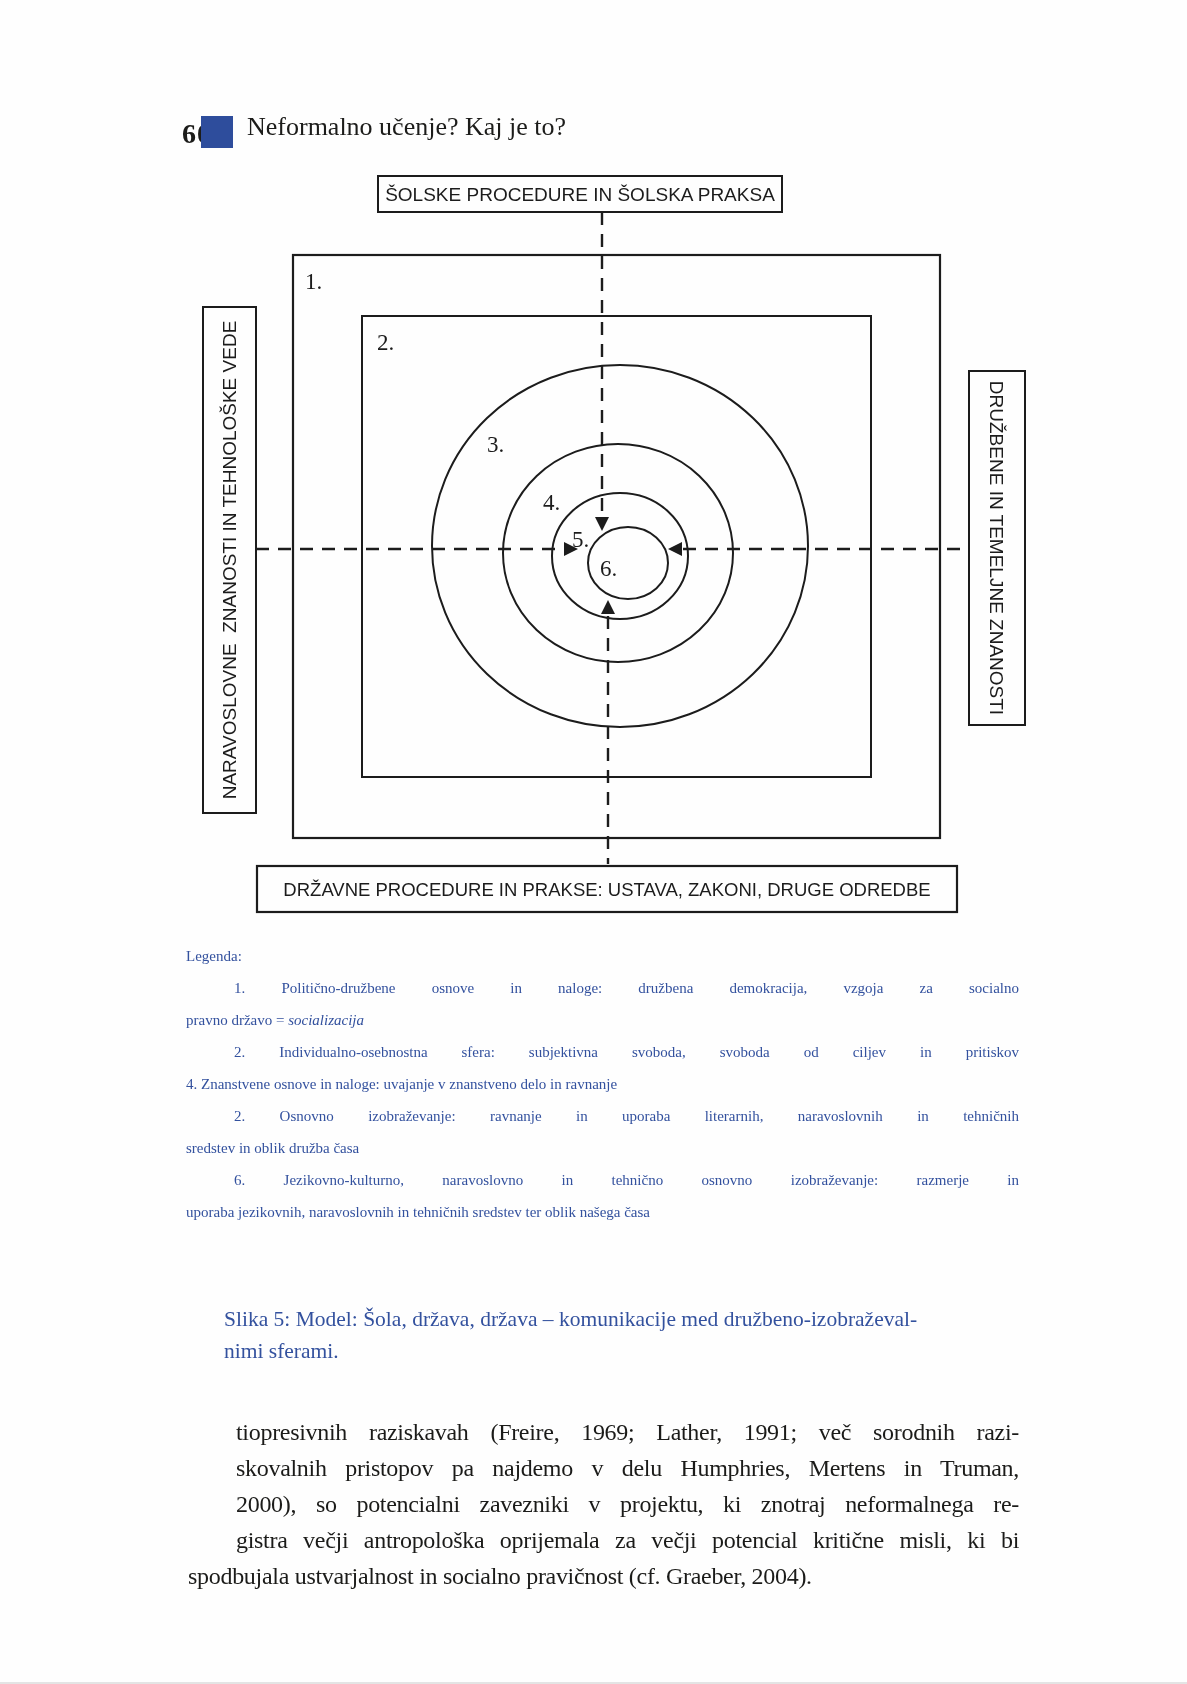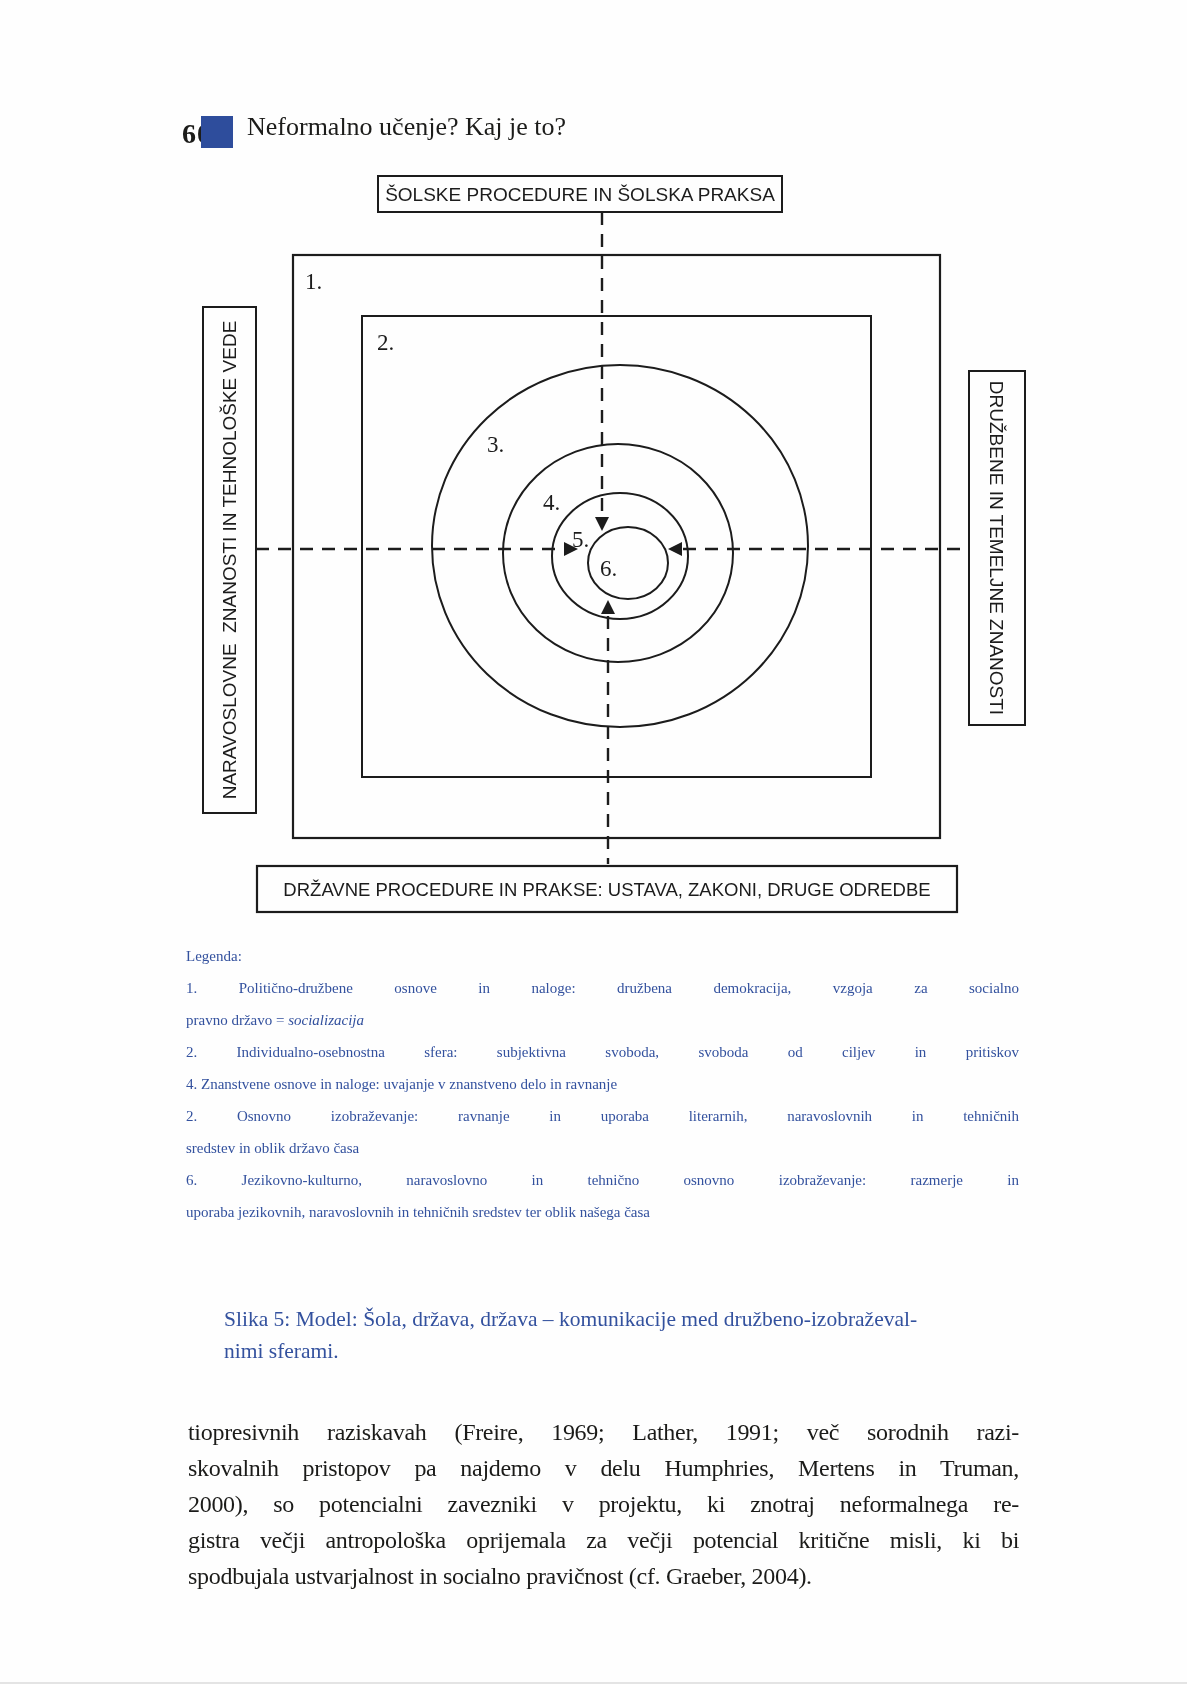--- a/index.html
+++ b/index.html
@@ -36,21 +36,21 @@
   }
   .caption{
     position:absolute;left:224px;top:1303px;width:800px;
     font-size:21.5px;line-height:32px;
   }
   .body-par{
     position:absolute;left:188px;top:1414px;width:831px;
     font-size:24px;line-height:36px;letter-spacing:-0.3px;color:#1b1b19;
   }
   .tline{white-space:nowrap;}
-  .tline.just{white-space:normal;text-align:justify;text-align-last:justify;}
+  .tline.just{white-space:normal;text-align:justify;text-align-last:justify;margin-left:48px;}
   .it{font-style:italic;}
   .page-edge{
     position:absolute;left:0;right:0;bottom:0;height:2px;background:#e4e4e4;
   }
 </style>
 </head>
 <body>
 
 <div class="page">
 
@@ -104,21 +104,21 @@
   </svg>
 
   <div class="legend" style="color: rgb(51, 81, 158);">
     <div class="tline">Legenda:</div>
     <div id="legend-lines">
         <div class="tline just"><span>1. Politično-družbene osnove in naloge: družbena demokracija, vzgoja za socialno</span></div>
         <div class="tline"><span>pravno državo = </span><span class="it">socializacija</span></div>
         <div class="tline just"><span>2. Individualno-osebnostna sfera: subjektivna svoboda, svoboda od ciljev in pritiskov</span></div>
         <div class="tline"><span>4. Znanstvene osnove in naloge: uvajanje v znanstveno delo in ravnanje</span></div>
         <div class="tline just"><span>2. Osnovno izobraževanje: ravnanje in uporaba literarnih, naravoslovnih in tehničnih</span></div>
-        <div class="tline"><span>sredstev in oblik državo časa</span></div>
+        <div class="tline"><span>sredstev in oblik družba časa</span></div>
         <div class="tline just"><span>6. Jezikovno-kulturno, naravoslovno in tehnično osnovno izobraževanje: razmerje in</span></div>
         <div class="tline"><span>uporaba jezikovnih, naravoslovnih in tehničnih sredstev ter oblik našega časa</span></div>
       </div>
   </div>
 
   <div class="caption" id="caption-lines" style="color: rgb(51, 81, 158);">
       <div class="tline">Slika 5: Model: Šola, država, država – komunikacije med družbeno-izobraževal-</div>
       <div class="tline">nimi sferami.</div>
     </div>
 

